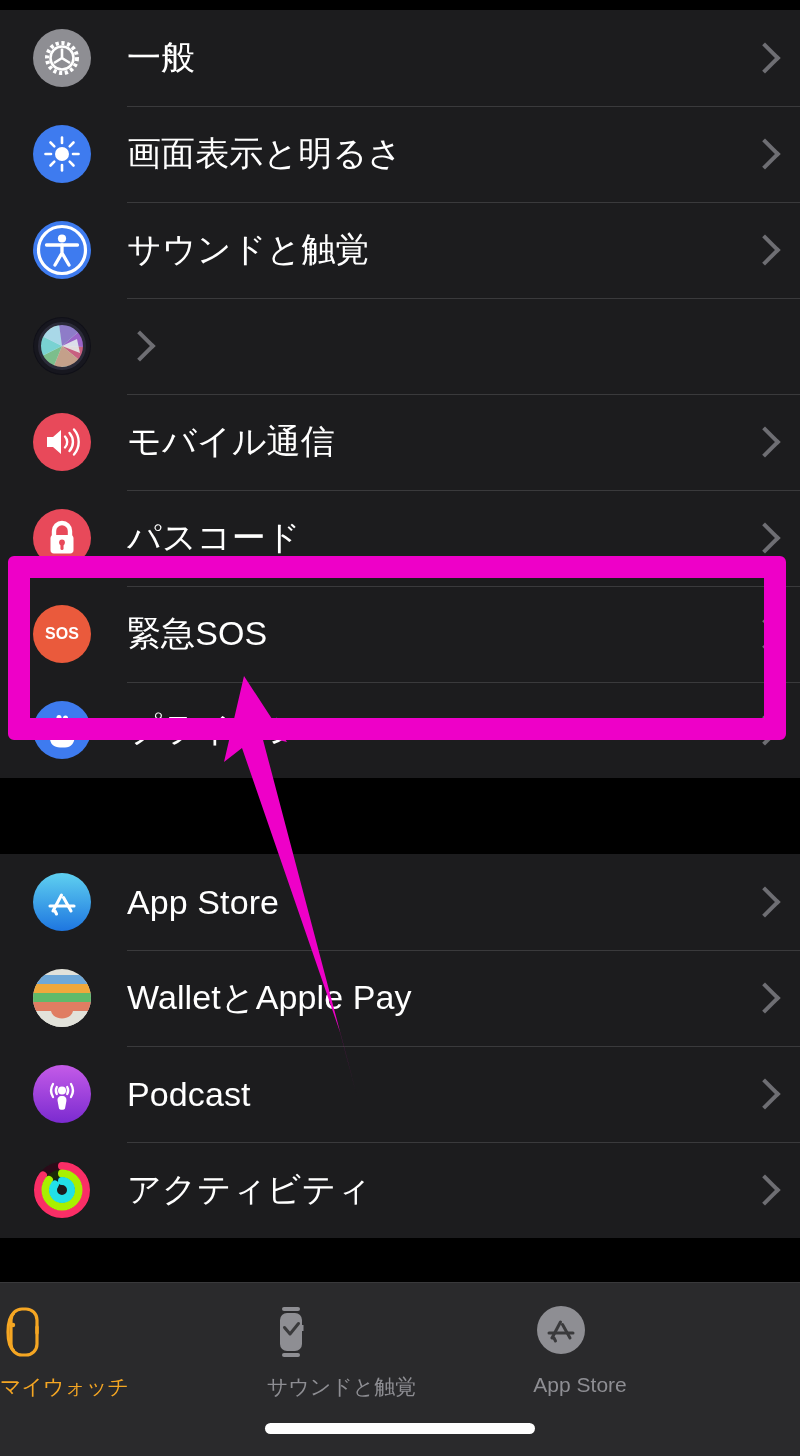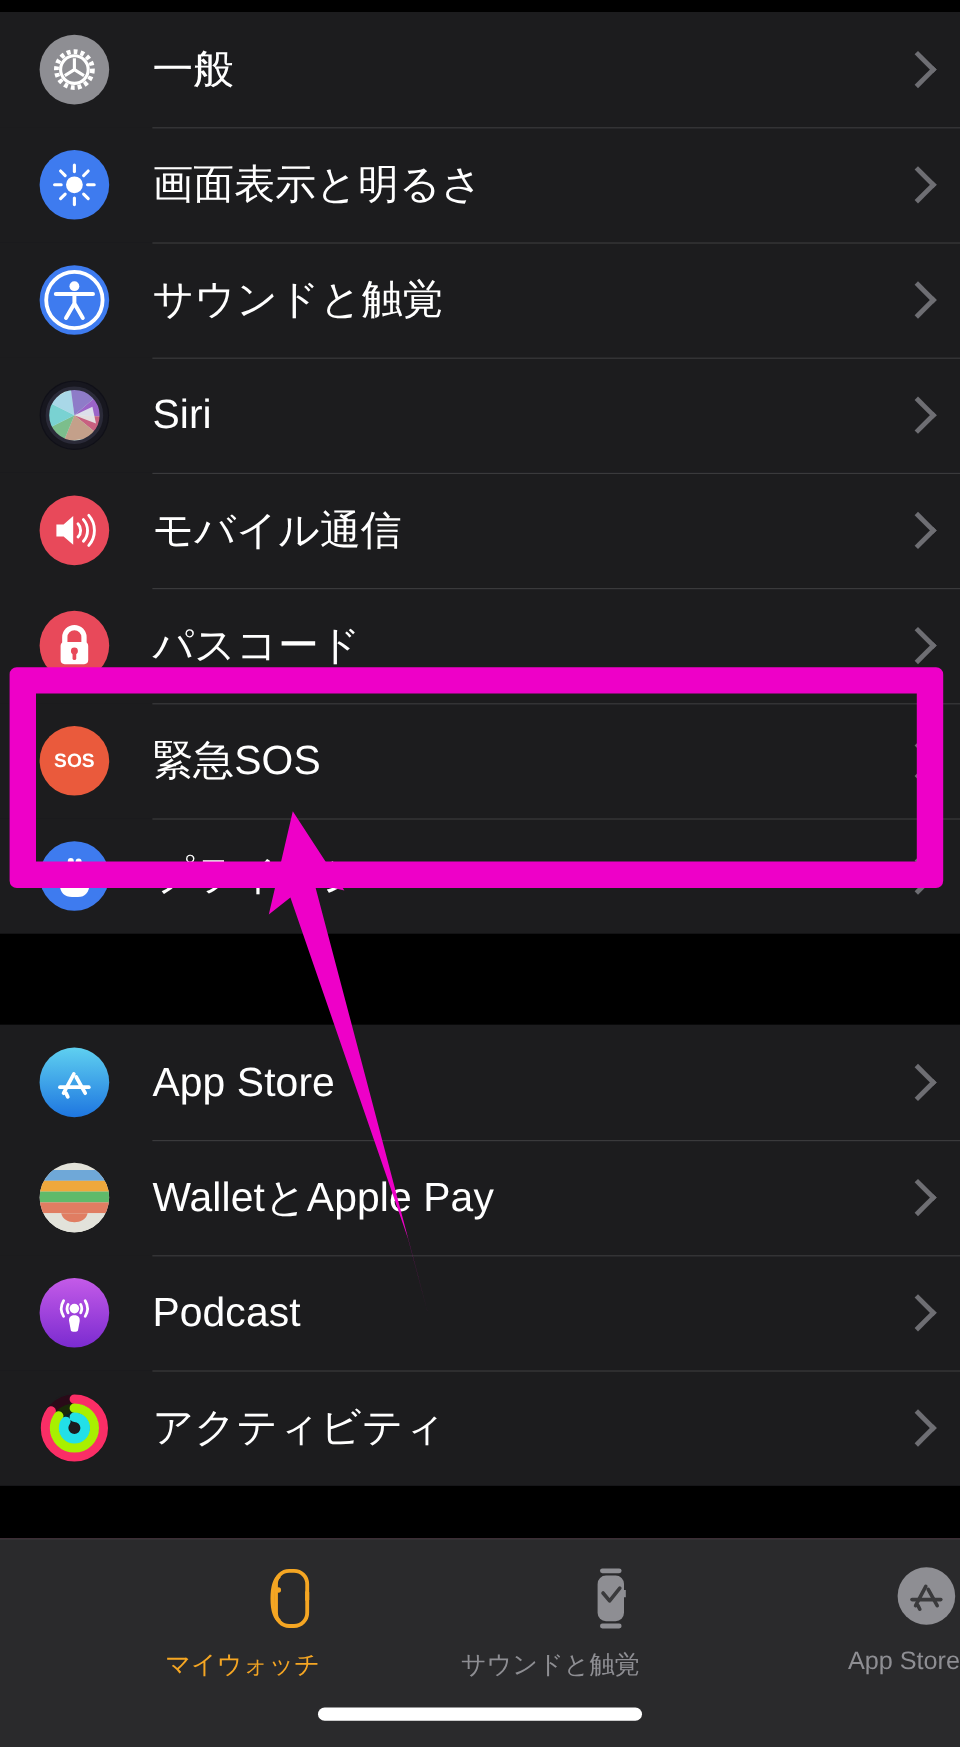--- a/index.html
+++ b/index.html
@@ -121,21 +121,21 @@
     border-top: 1px solid #39393B;
     box-sizing: border-box;
     display: flex;
     align-items: flex-start;
     padding-top: 16px;
   }
   .tab {
     flex: 1 1 0;
     display: flex;
     flex-direction: column;
-    align-items: flex-end;
+    align-items: flex-start;
     gap: 8px;
   }
   .tab-icon {
     height: 66px;
     display: flex;
     align-items: center;
     justify-content: center;
   }
   .tab-label {
     font-size: 21px;
@@ -248,21 +248,20 @@
               <path d="M29 29 L51 47 L20 51 Z" fill="#C4A08A"></path>
               <path d="M29 29 L20 51 L7 40 Z" fill="#7CBE8C"></path>
               <path d="M29 29 L7 40 L7 18 Z" fill="#79D2D2"></path>
               <path d="M29 29 L7 18 L26 7 Z" fill="#A9D8E8"></path>
               <path d="M29 29 L26 7 L51 10 Z" fill="#8E7CC8"></path>
               <path d="M29 29 L44 22 L47 36 Z" fill="#E8F4F0" opacity="0.85"></path>
             </g>
             <circle cx="29" cy="29" r="22.5" fill="none" stroke="#2A2A38" stroke-width="3"></circle>
           </svg>
         </span>
-        <span class="row-label">Siri</span>
         <span class="chevron"></span>
       </div>
 
       <div class="row">
         <span class="row-icon" style="background:#E8495A;">
           <svg width="40" height="40" viewBox="0 0 40 40">
             <path d="M5 15 L11 15 L19 8 L19 32 L11 25 L5 25 Z" fill="#FFFFFF"></path>
             <g stroke="#FFFFFF" fill="none" stroke-width="2.4" stroke-linecap="round">
               <path d="M23 14.5 A8 8 0 0 1 23 25.5"></path>
               <path d="M27.5 11 A13.5 13.5 0 0 1 27.5 29"></path>

